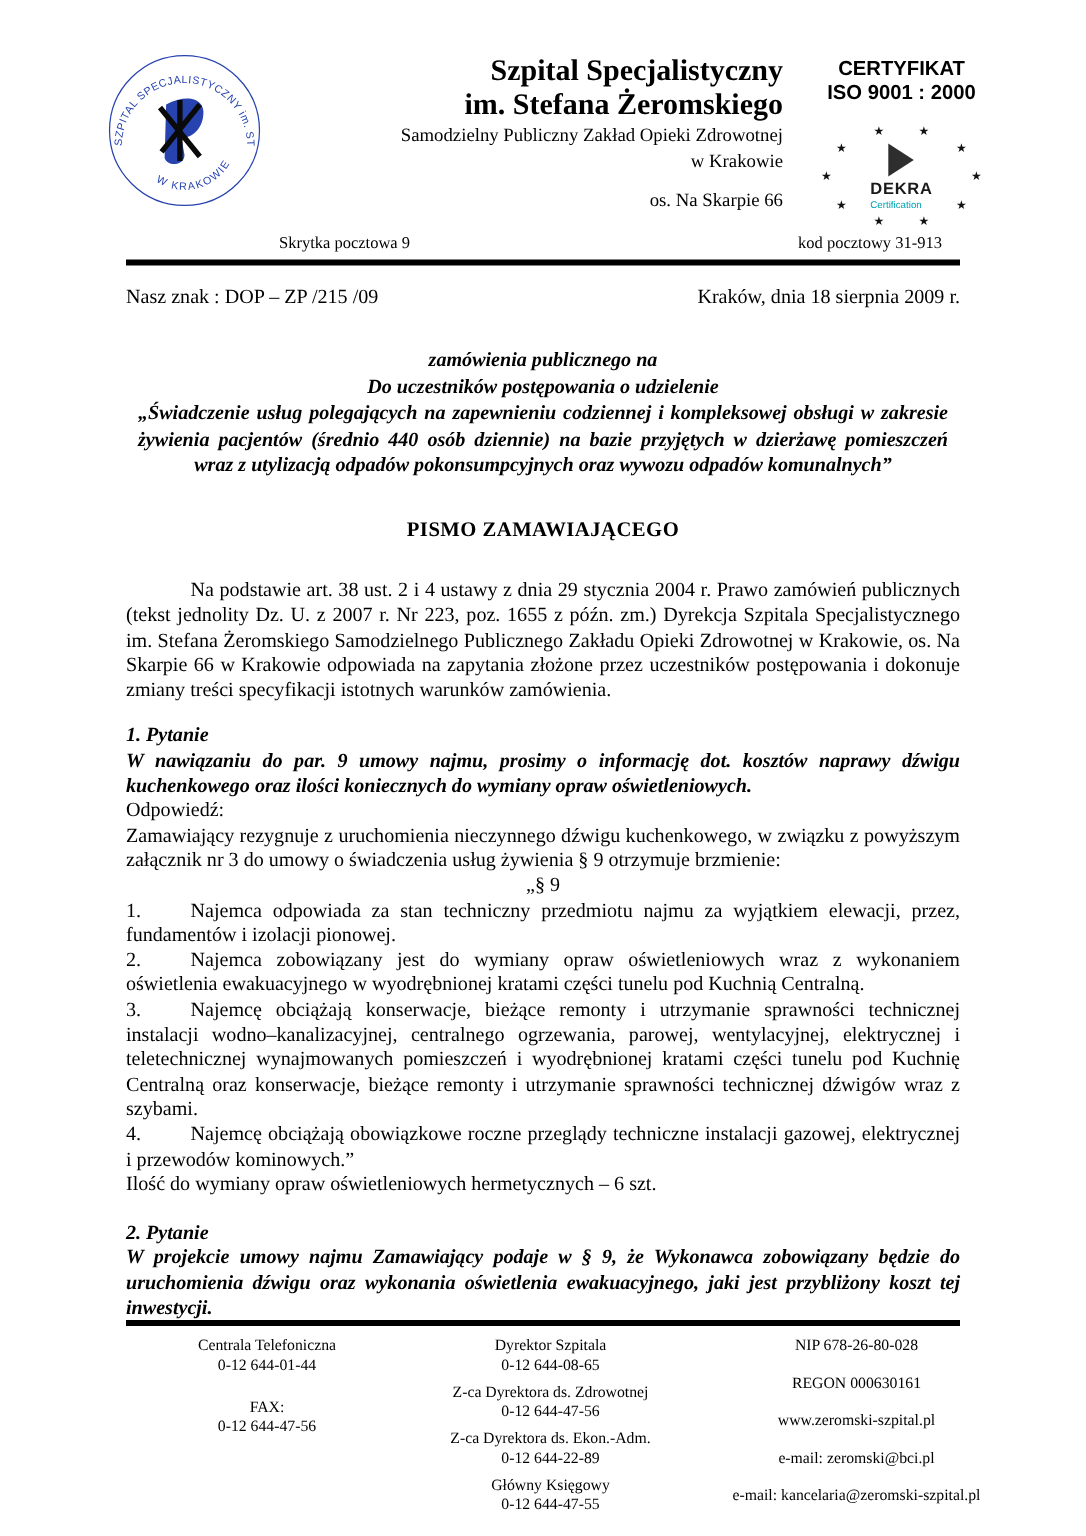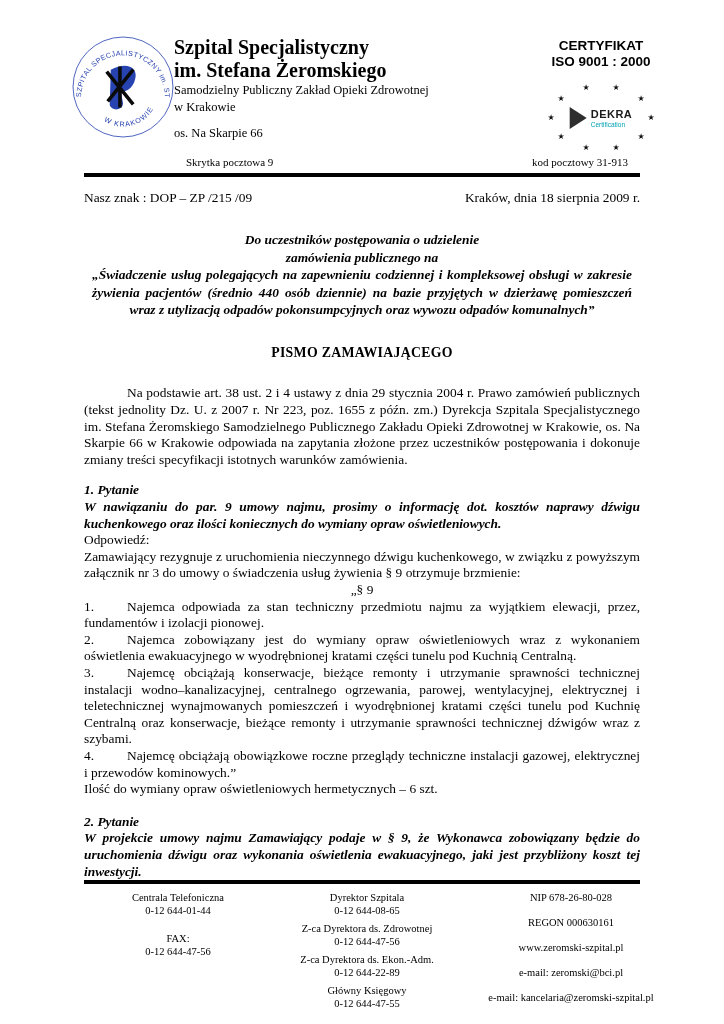--- a/index.html
+++ b/index.html
@@ -12,29 +12,29 @@
   .page {
     width:724px; height:1024px;
     background:#fff;
     display:flex; flex-direction:column;
     overflow:hidden;
   }
 
   
   .doc-header { display:flex; align-items:flex-start; padding:34px 44px 0 72px; }
   .logo-wrap { width:102px; height:102px; flex:0 0 auto; margin-top:2px; }
-  .org-block { flex:1; text-align:left; padding-top:2px; }
+  .org-block { flex:1; text-align:right; padding-top:2px; }
   .org-name { font-size:20px; font-weight:bold; line-height:1.15; }
   .org-sub  { font-size:12.5px; line-height:1.25; margin-top:1px; }
   .org-addr { font-size:12.5px; margin-top:11px; }
   .cert-block { width:158px; flex:0 0 auto; text-align:center; padding-top:4px; }
   .cert-title, .cert-iso { font-family:"Liberation Sans", sans-serif; font-weight:bold; font-size:13.5px; line-height:1.2; }
   .dekra { position:relative; width:116px; height:76px; margin:10px auto 0; }
   .dekra .star { position:absolute; font-size:8px; color:#111; transform:translate(-50%,-50%); line-height:1; }
-  .dekra-center { position:absolute; left:50%; top:50%; transform:translate(-50%,-50%); display:flex; align-items:center; gap:4px; }
+  .dekra-center { position:absolute; left:50%; top:50%; transform:translate(-50%,-50%); display:flex; align-items:center; gap:4px;flex-direction:column; }
   .dekra-tri { width:0; height:0; border-top:11px solid transparent; border-bottom:11px solid transparent; border-left:17px solid #2e2e2e; }
   .dekra-words { text-align:left; }
   .dekra-name { font-family:"Liberation Sans", sans-serif; font-weight:bold; font-size:11px; letter-spacing:0.5px; color:#1a1a1a; line-height:1.05; }
   .dekra-sub  { font-family:"Liberation Sans", sans-serif; font-size:6.5px; color:#00a2b3; line-height:1.1; }
 
   .pobox-row { display:flex; justify-content:space-between; font-size:11px; padding:0 96px 3px 186px; }
 
   .thick-rule { border:0; border-top:4px solid #000; margin:2px 84px 0 84px; }
   .thick-rule.footer-rule { margin-top:0; }
 
@@ -130,22 +130,22 @@
   </div>
 
   <hr class="thick-rule">
 
   <div class="ref-row">
     <span>Nasz znak : DOP – ZP /215 /09</span>
     <span>Kraków, dnia 18 sierpnia  2009 r.</span>
   </div>
 
   <div class="addressee">
+    <div>zamówienia publicznego na</div>
     <div>Do uczestników postępowania  o udzielenie</div>
-    <div>zamówienia publicznego na</div>
     <div class="just">„Świadczenie usług polegających na zapewnieniu codziennej i kompleksowej obsługi w zakresie żywienia pacjentów (średnio 440 osób dziennie) na bazie przyjętych w dzierżawę pomieszczeń wraz z utylizacją odpadów pokonsumpcyjnych oraz wywozu odpadów komunalnych”</div>
   </div>
 
   <div class="doc-title">PISMO ZAMAWIAJĄCEGO</div>
 
   <div class="body-text">
     <p class="indent-first" style="margin-top:24px;">Na podstawie art. 38 ust. 2 i 4 ustawy z dnia 29 stycznia 2004 r. Prawo zamówień publicznych (tekst jednolity Dz. U. z 2007 r. Nr 223, poz. 1655 z późn. zm.) Dyrekcja Szpitala Specjalistycznego im. Stefana Żeromskiego Samodzielnego Publicznego Zakładu Opieki Zdrowotnej w Krakowie, os. Na Skarpie 66 w Krakowie odpowiada na zapytania złożone przez uczestników postępowania i dokonuje zmiany treści specyfikacji istotnych warunków zamówienia.</p>
 
     <p class="bi mt-sm">1.  Pytanie</p>
     <p class="bi">W nawiązaniu do par. 9 umowy najmu, prosimy o informację dot. kosztów naprawy dźwigu kuchenkowego oraz ilości koniecznych do wymiany opraw oświetleniowych.</p>

